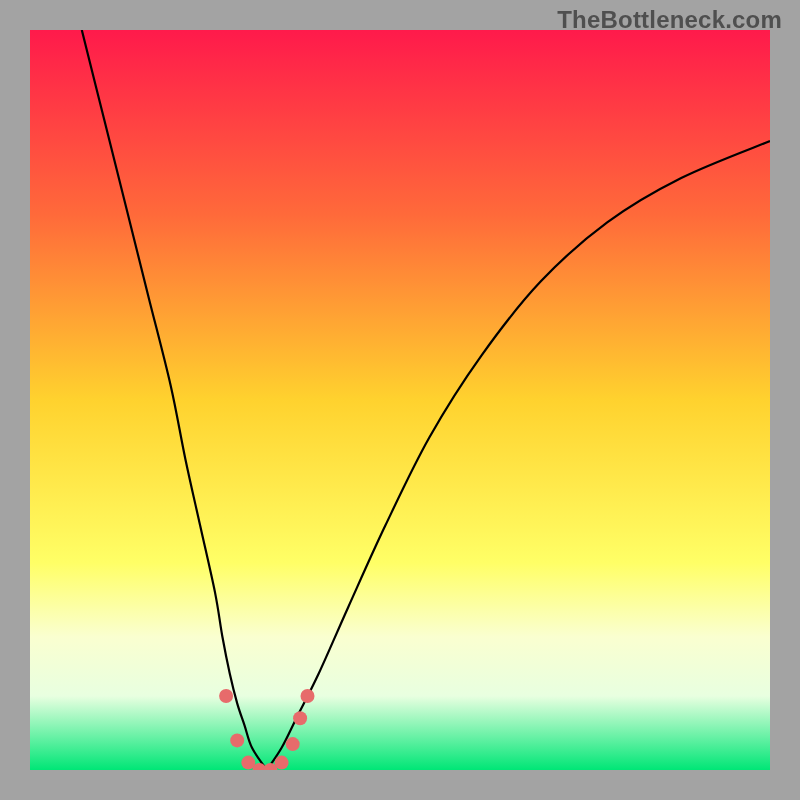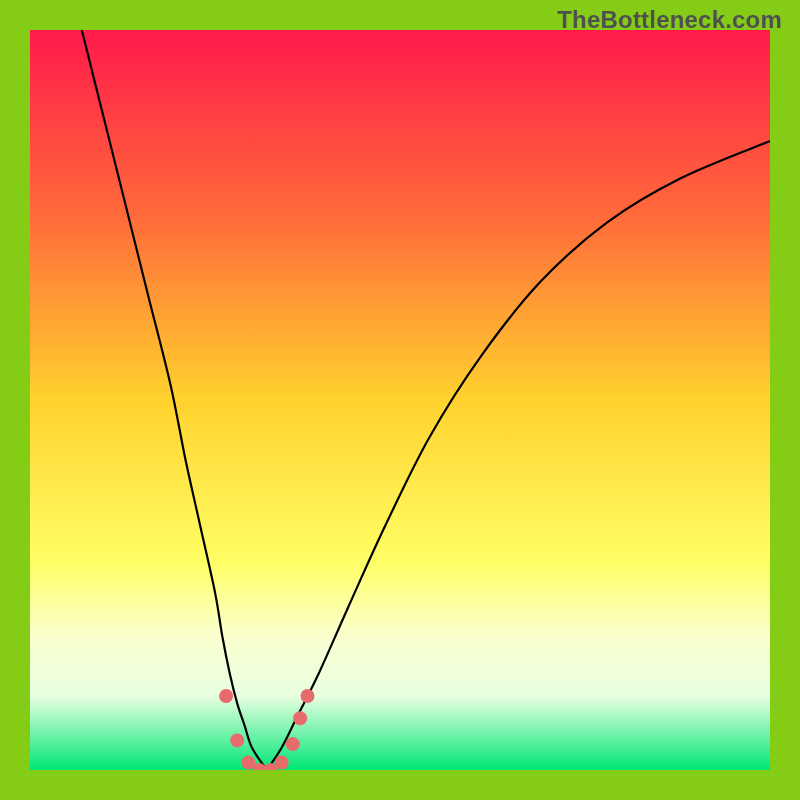--- a/index.html
+++ b/index.html
@@ -8,21 +8,21 @@
     width: 800px;
     height: 800px;
     background: #000000;
     overflow: hidden;
     font-family: Arial, Helvetica, sans-serif;
   }
   .frame {
     position: relative;
     width: 800px;
     height: 800px;
-    background: #84cc16;
+    background: #a3a3a3;
   }
   .watermark {
     position: absolute;
     top: 6px;
     right: 18px;
     color: #4f4f4f;
     font-size: 24px;
     font-weight: 600;
     letter-spacing: 0.2px;
     z-index: 10;

